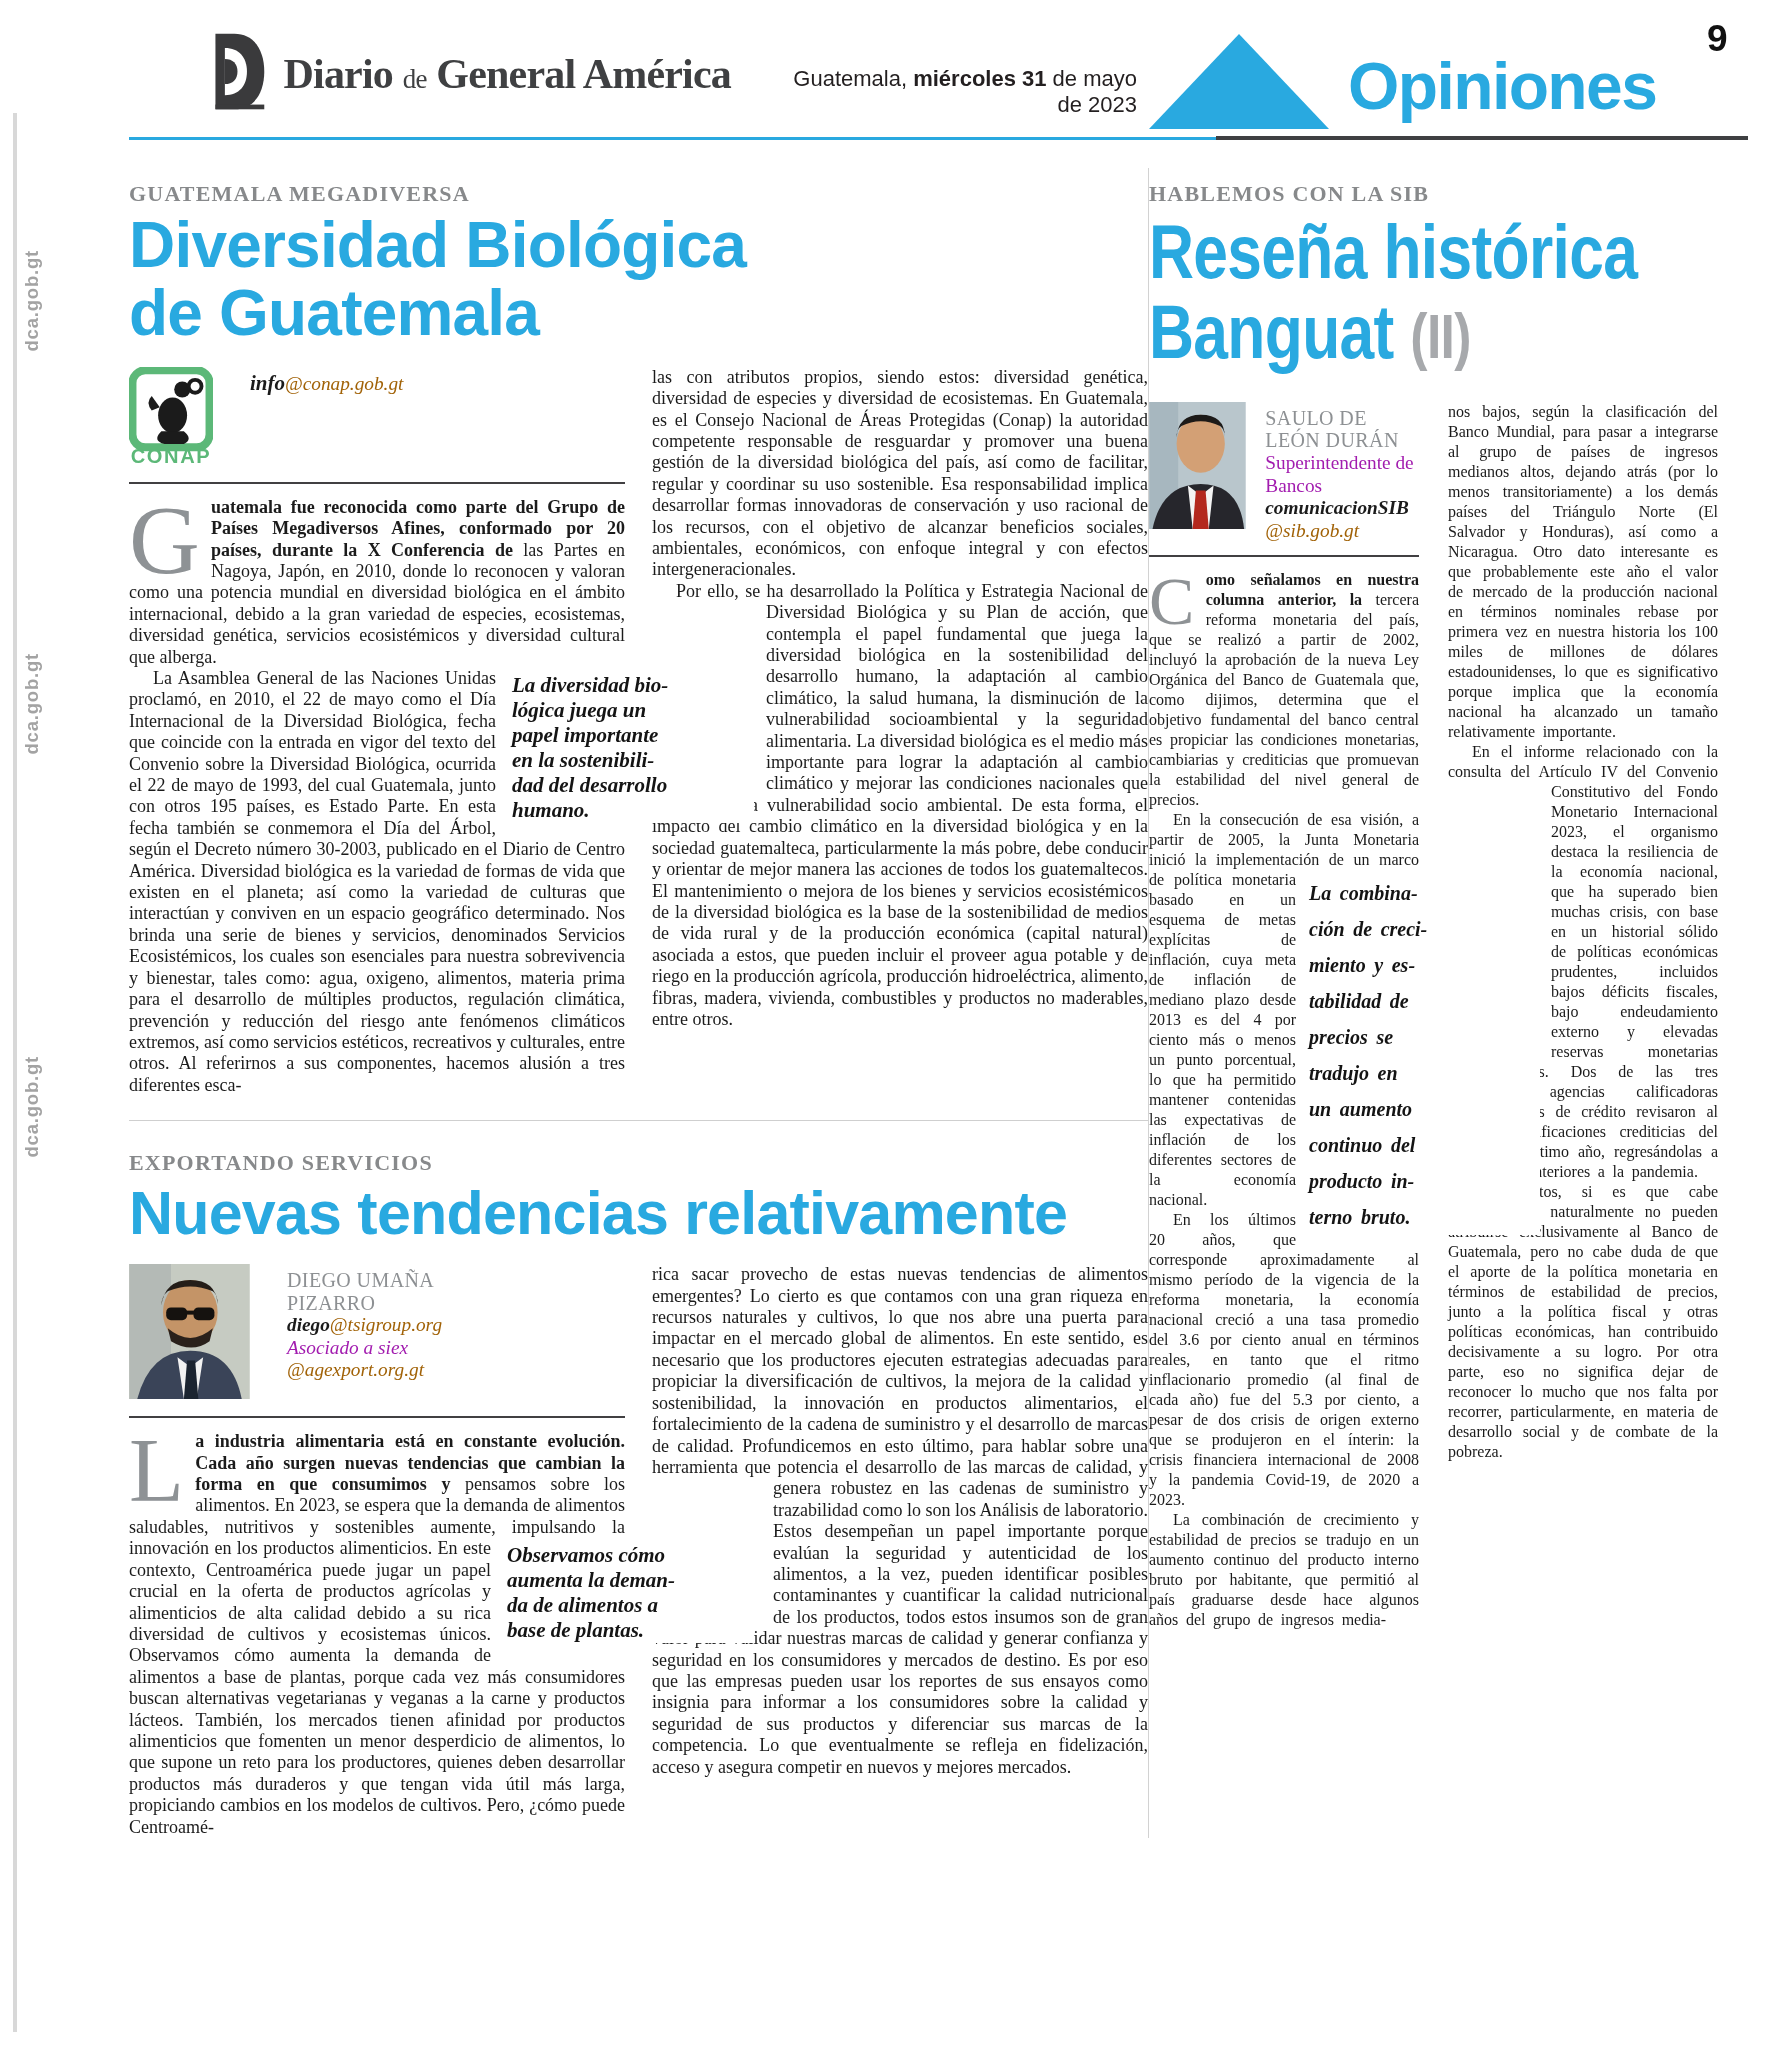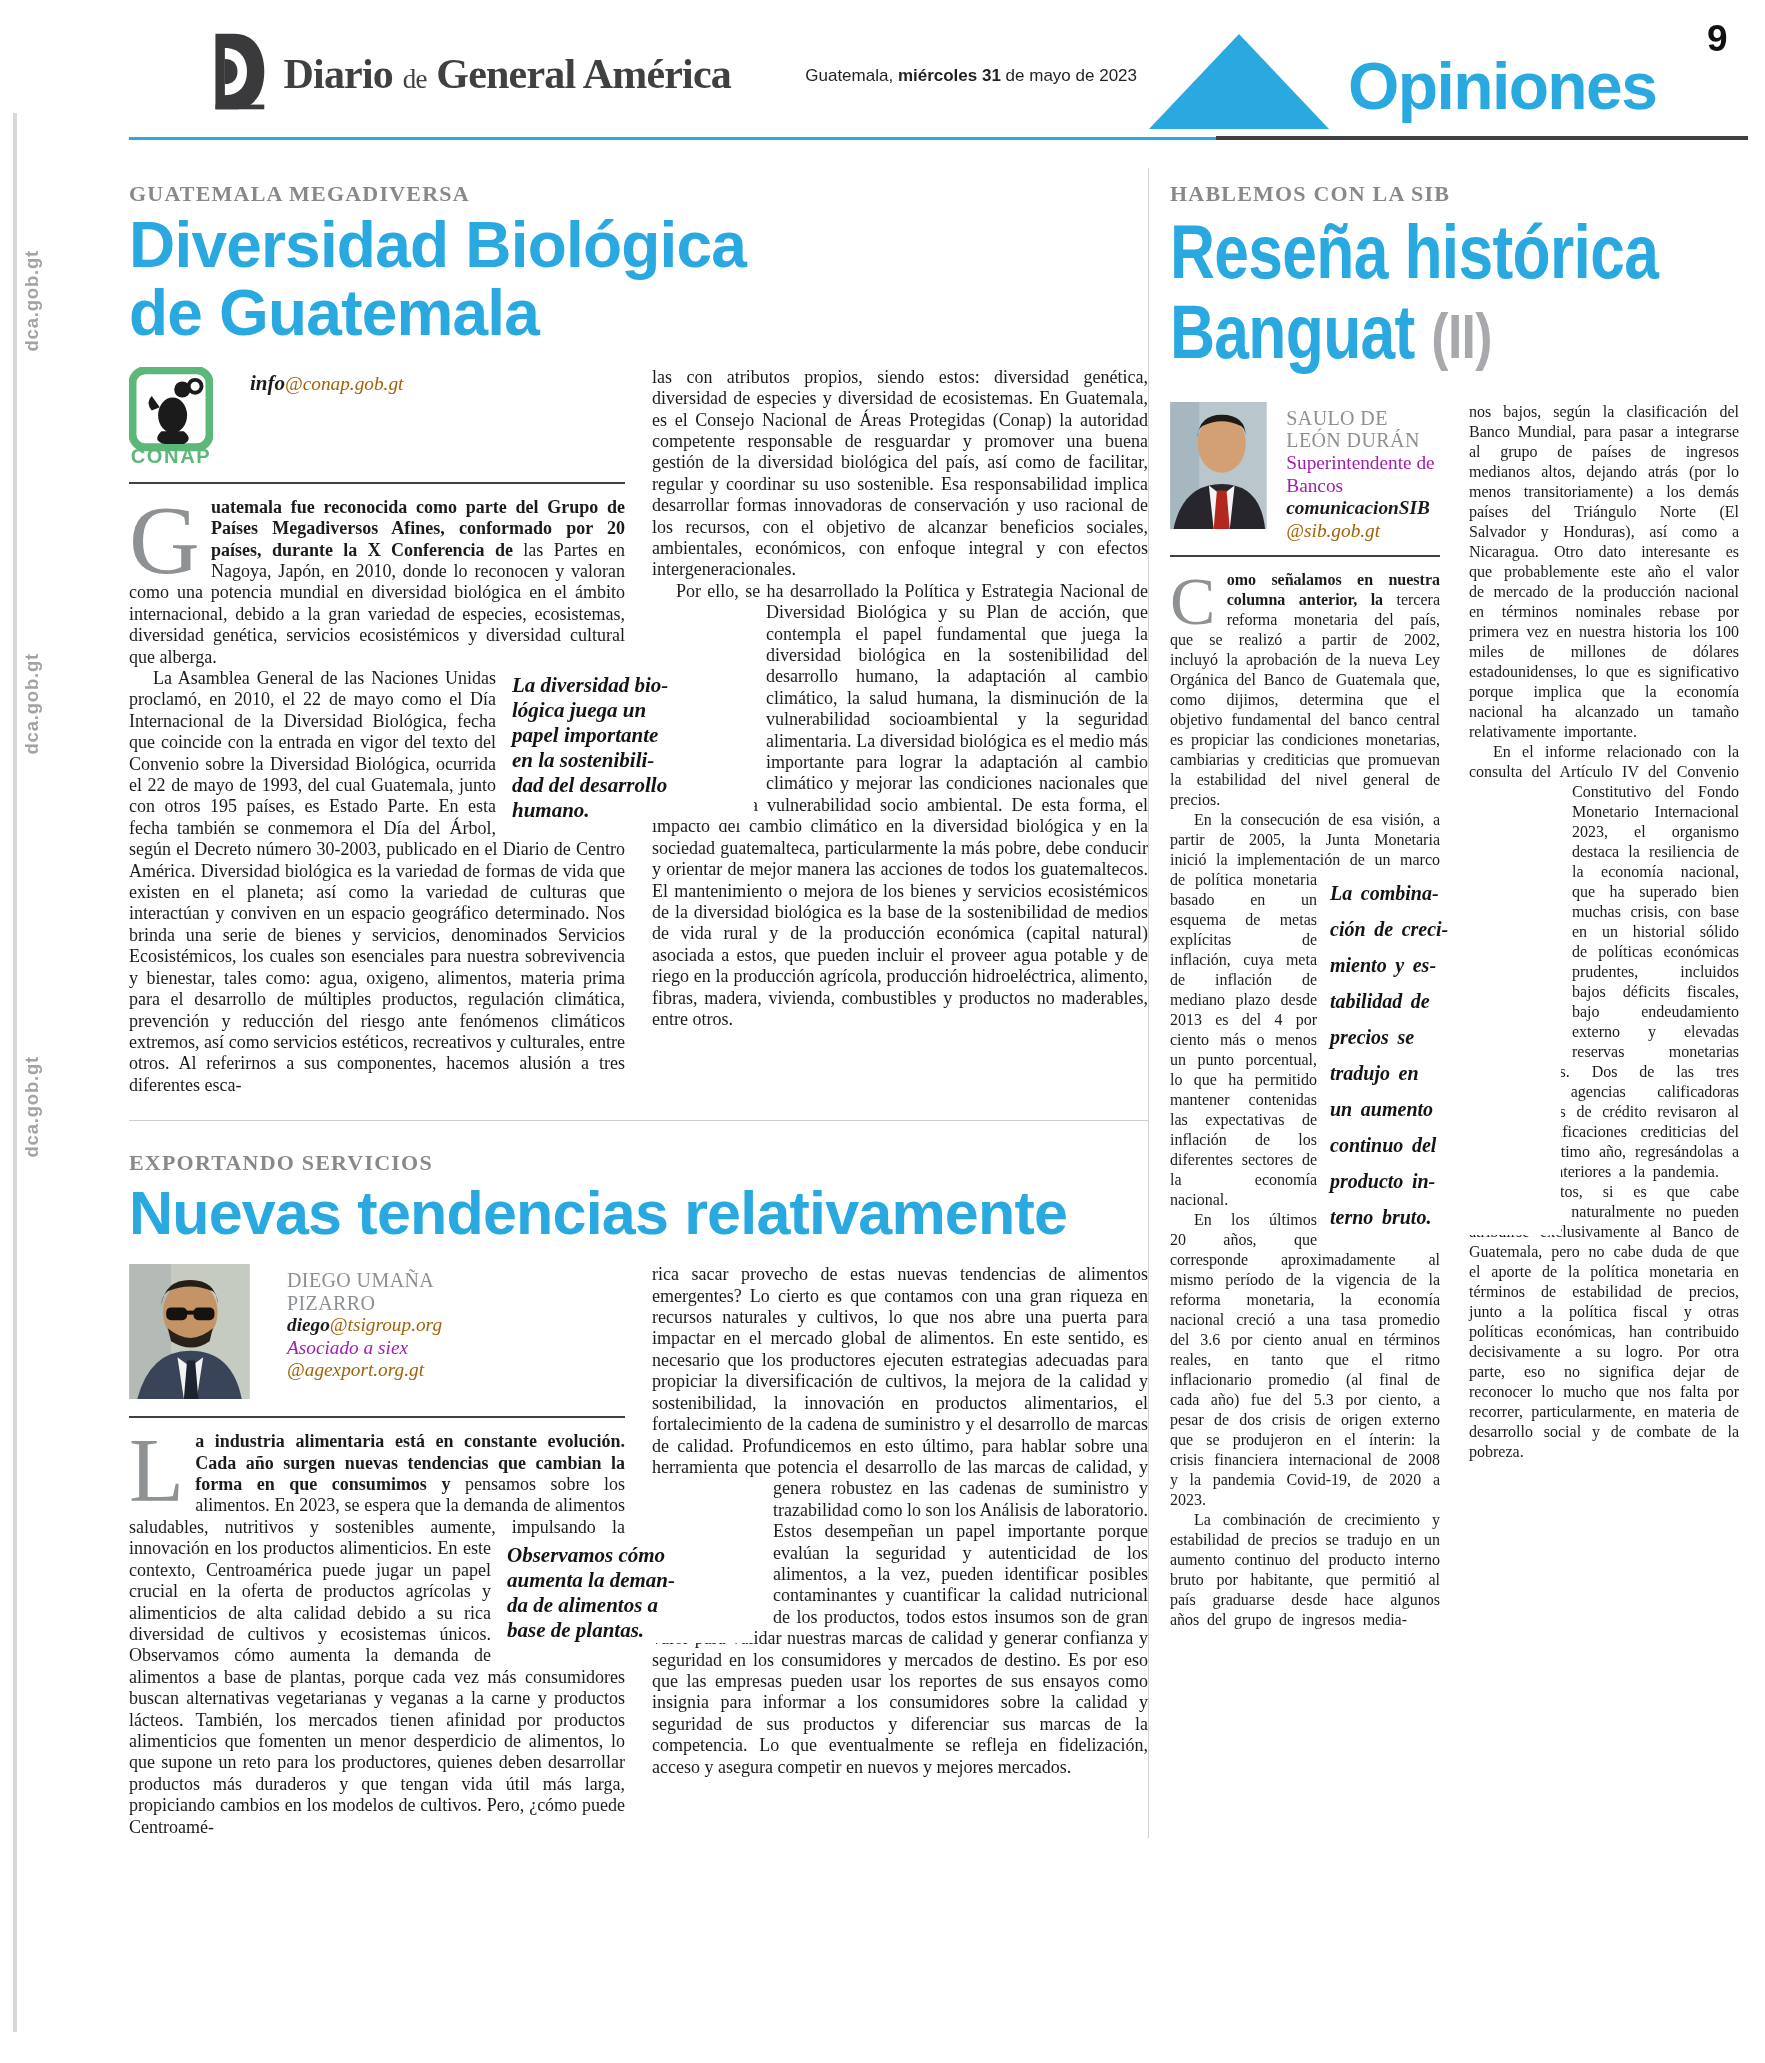--- a/index.html
+++ b/index.html
@@ -8,34 +8,34 @@
   
   .rail-bar{position:absolute;left:13px;top:113px;width:4px;height:1919px;background:#d8d8d8;}
   .rail-label{position:absolute;left:21px;writing-mode:vertical-rl;transform:rotate(180deg);
         font-family:"Liberation Sans",sans-serif;font-weight:bold;font-size:18.5px;color:#a3a3a3;letter-spacing:0.8px;}
   .rl1{top:250px;} .rl2{top:653px;} .rl3{top:1056px;}
   
   .masthead{position:absolute;top:31px;left:206px;display:flex;align-items:center;gap:14.5px;}
   .masthead-text{font-family:"Liberation Serif",serif;font-size:42px;font-weight:bold;color:#3f4042;letter-spacing:-0.8px;}
   .masthead-text .de{font-size:27px;font-weight:normal;}
   .dateline{position:absolute;top:66px;left:790px;width:347px;text-align:right;
-        font-family:"Liberation Sans",sans-serif;font-size:17px;color:#231f20;}
+        font-family:"Liberation Sans",sans-serif;font-size:22px;color:#231f20;}
   .dateline b{font-weight:bold;}
   .triangle{position:absolute;top:34px;left:1149px;width:0;height:0;
         border-left:90px solid transparent;border-right:90px solid transparent;border-bottom:95px solid #29a9e0;}
   .section-name{position:absolute;top:48px;left:1348px;font-family:"Liberation Sans",sans-serif;
         font-weight:bold;font-size:66px;color:#29a9e0;letter-spacing:-1.6px;}
   .pageno{position:absolute;top:18px;left:1707px;font-family:"Liberation Sans",sans-serif;
         font-weight:bold;font-size:37px;color:#111;}
   .rule-blue{position:absolute;top:137px;left:129px;width:1087px;height:3.2px;background:#29a9e0;}
   .rule-dark{position:absolute;top:136px;left:1216px;width:532px;height:4px;background:#3f4042;}
   
   .content{position:absolute;top:168px;left:129px;width:1612px;display:grid;
         grid-template-columns:1019px 569px;column-gap:22.6px;}
-  .right-sec{border-left:1.6px solid #d2d2d2;padding-left:21px;margin-left:-22.6px;}
+  .right-sec{border-left:1.6px solid #d2d2d2;margin-left:-22.6px;}
   
   .kicker{font-family:"Liberation Serif",serif;font-weight:bold;font-size:22px;letter-spacing:1.2px;
         color:#87898b;margin:13px 0 4.8px 0;}
   .headline{font-family:"Liberation Sans",sans-serif;font-weight:bold;color:#29a9e0;margin:0;
         white-space:pre-line;letter-spacing:-0.8px;}
   .h-a1{font-size:64px;line-height:1.06;}
   .h-a2{font-size:76px;line-height:1.06;transform:scaleX(0.82);transform-origin:left top;white-space:nowrap;}
   .h-a2 .ii{color:#a7a9ac;font-size:63px;}
   .h-a3{font-size:61px;line-height:1.05;margin-top:3.2px;}
   .a2-titlebox{height:171px;}

